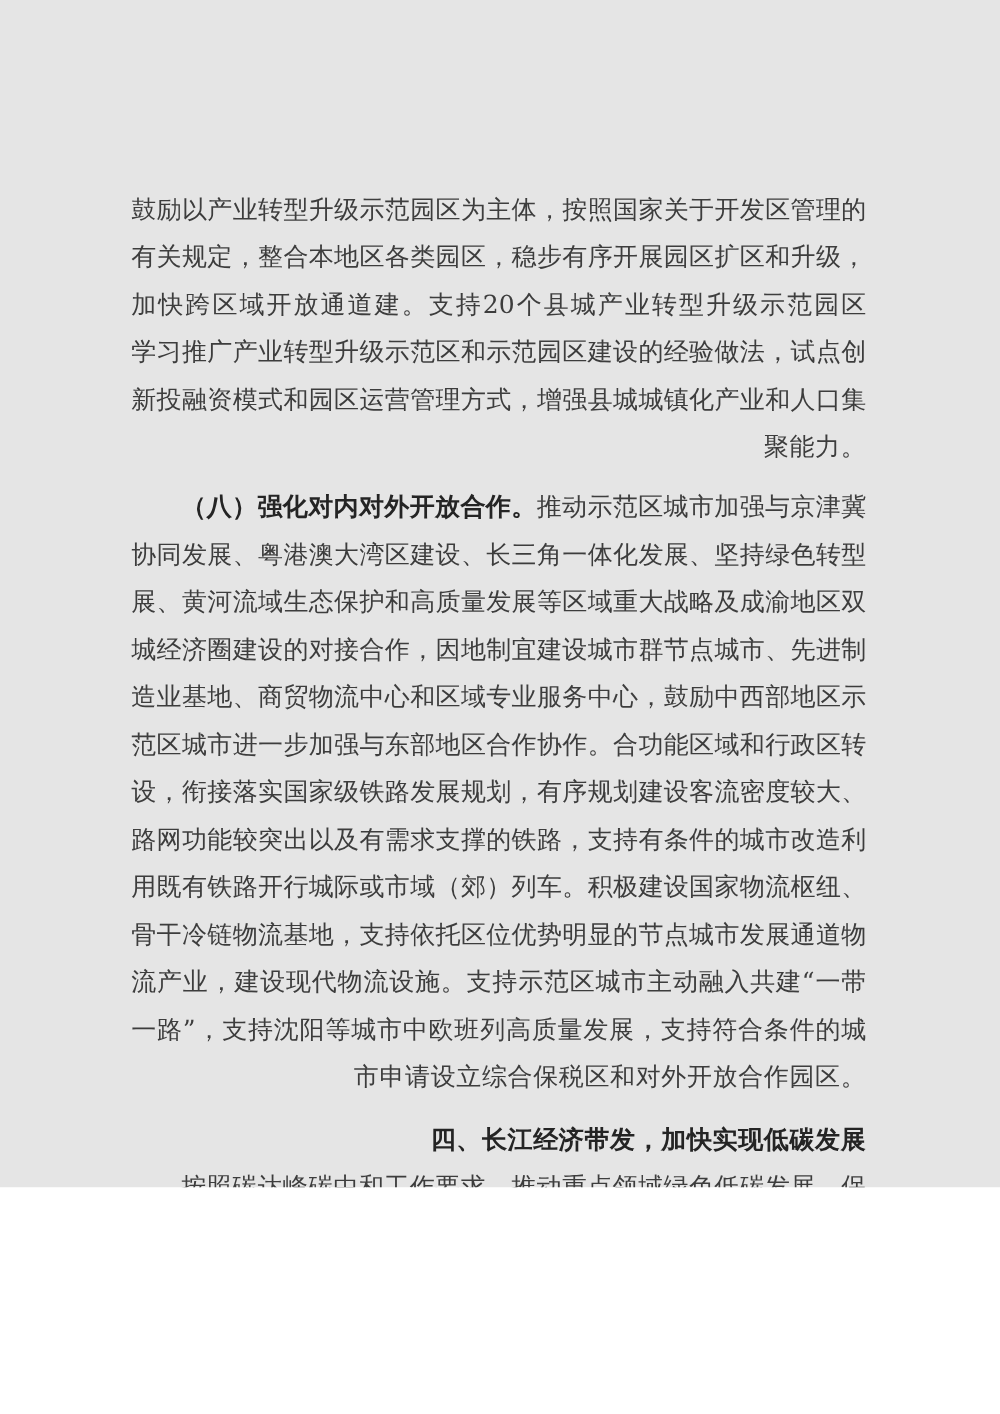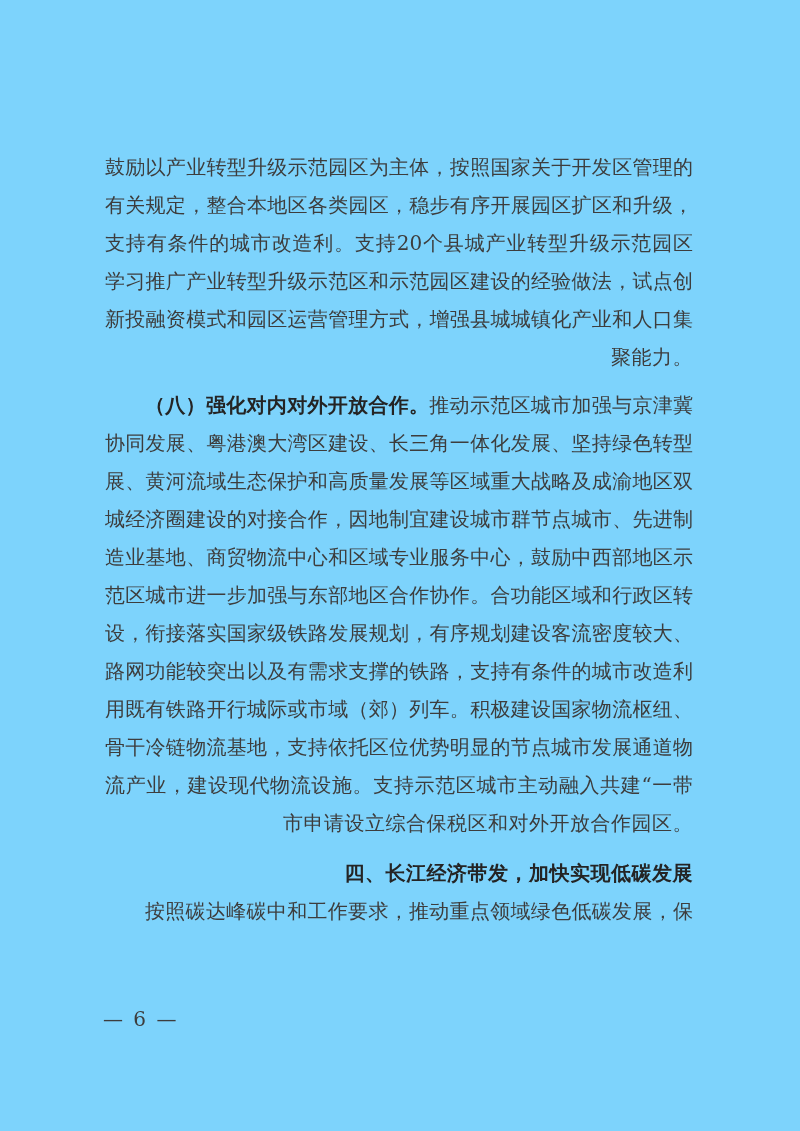--- a/index.html
+++ b/index.html
@@ -3,22 +3,22 @@
 <meta charset="utf-8">
 <style>
   html, body {
     margin: 0;
     padding: 0;
     background: #ffffff;
   }
   .page {
     position: relative;
     width: 800px;
-    height: 1131px;
-    background: #7dd3fc;
+    height: 950px;
+    background: #e5e5e5;
     overflow: hidden;
     font-family: "DejaVu Serif", serif;
     color: #3d3d3d;
   }
   .content {
     position: absolute;
     left: 105px;
     top: 148px;
     width: 588px;
   }
@@ -59,37 +59,38 @@
   }
 </style>
 </head>
 <body>
 
 <div class="page">
   <div class="content">
       <div class="block">
         <div class="line justify"><span class="run">鼓励以产业转型升级示范园区为主体，按照国家关于开发区管理的</span></div>
         <div class="line justify"><span class="run">有关规定，整合本地区各类园区，稳步有序开展园区扩区和升级，</span></div>
-        <div class="line justify"><span class="run">支持有条件的城市改造利。支持20个县城产业转型升级示范园区</span></div>
+        <div class="line justify"><span class="run">加快跨区域开放通道建。支持20个县城产业转型升级示范园区</span></div>
         <div class="line justify"><span class="run">学习推广产业转型升级示范区和示范园区建设的经验做法，试点创</span></div>
         <div class="line justify"><span class="run">新投融资模式和园区运营管理方式，增强县城城镇化产业和人口集</span></div>
         <div class="line"><span class="run">聚能力。</span></div>
       </div>
       <div class="block" style="margin-top: 10px;">
         <div class="line justify indent"><span class="run bold">（八）强化对内对外开放合作。</span><span class="run">推动示范区城市加强与京津冀</span></div>
         <div class="line justify"><span class="run">协同发展、粤港澳大湾区建设、长三角一体化发展、坚持绿色转型</span></div>
         <div class="line justify"><span class="run">展、黄河流域生态保护和高质量发展等区域重大战略及成渝地区双</span></div>
         <div class="line justify"><span class="run">城经济圈建设的对接合作，因地制宜建设城市群节点城市、先进制</span></div>
         <div class="line justify"><span class="run">造业基地、商贸物流中心和区域专业服务中心，鼓励中西部地区示</span></div>
         <div class="line justify"><span class="run">范区城市进一步加强与东部地区合作协作。合功能区域和行政区转变</span></div>
         <div class="line justify"><span class="run">设，衔接落实国家级铁路发展规划，有序规划建设客流密度较大、</span></div>
         <div class="line justify"><span class="run">路网功能较突出以及有需求支撑的铁路，支持有条件的城市改造利</span></div>
         <div class="line justify"><span class="run">用既有铁路开行城际或市域（郊）列车。积极建设国家物流枢纽、</span></div>
         <div class="line justify"><span class="run">骨干冷链物流基地，支持依托区位优势明显的节点城市发展通道物</span></div>
         <div class="line justify"><span class="run">流产业，建设现代物流设施。支持示范区城市主动融入共建“一带</span></div>
+        <div class="line justify"><span class="run">一路”，支持沈阳等城市中欧班列高质量发展，支持符合条件的城</span></div>
         <div class="line"><span class="run">市申请设立综合保税区和对外开放合作园区。</span></div>
       </div>
       <div class="block" style="margin-top: 12px;">
         <div class="line indent"><span class="run bold">四、长江经济带发，加快实现低碳发展</span></div>
       </div>
       <div class="block">
         <div class="line justify indent"><span class="run">按照碳达峰碳中和工作要求，推动重点领域绿色低碳发展，保</span></div>
       </div>
     </div>
   <div class="page-number">— 6 —</div>

